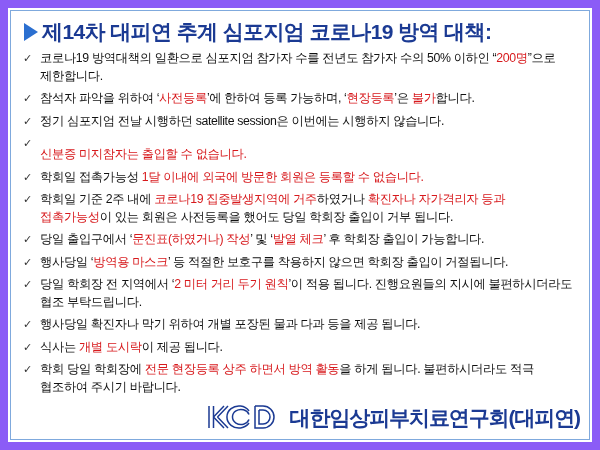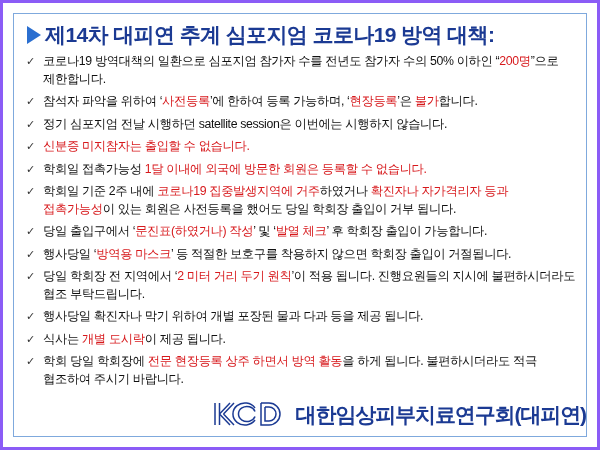--- a/index.html
+++ b/index.html
@@ -13,22 +13,22 @@
     overflow: hidden;
     font-family: "Liberation Sans", "DejaVu Sans", sans-serif;
   }
 
   
   .notice-frame {
     box-sizing: border-box;
     width: 600px;
     height: 450px;
     background: #ffffff;
-    border: 3px solid #8b5cf6;
-    padding: 10px;
+    border: 8px solid #8b5cf6;
+    padding: 2px;
   }
   .notice-inner {
     box-sizing: border-box;
     width: 100%;
     height: 100%;
     border: 1px solid #7fa9dd;
     padding: 6px 10px 0 10px;
     position: relative;
   }
 
@@ -85,26 +85,27 @@
     color: #111111;
     line-height: 17.5px;
     letter-spacing: -0.35px;
     word-break: keep-all;
   }
   .bullet-body .hl {
     color: #d7191c;
   }
   .bullet-body.all-red {
     color: #d7191c;
+    margin-top: 11px;
   }
 
   
   .footer {
     position: absolute;
-    right: 0;
+    right: 9px;
     bottom: 8px;
     display: flex;
     align-items: center;
     gap: 7px;
   }
   .logo-mark {
     flex: 0 0 auto;
     line-height: 0;
   }
   .logo-text {

